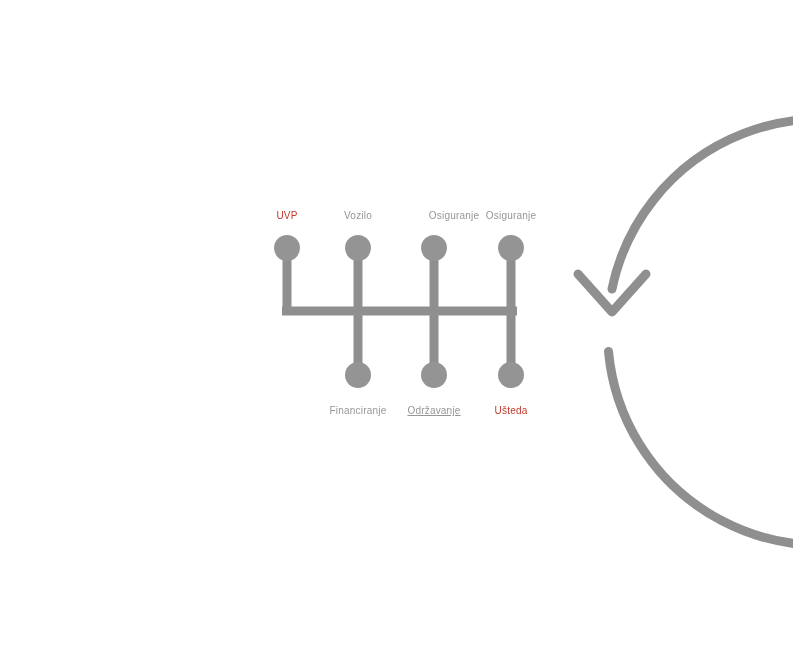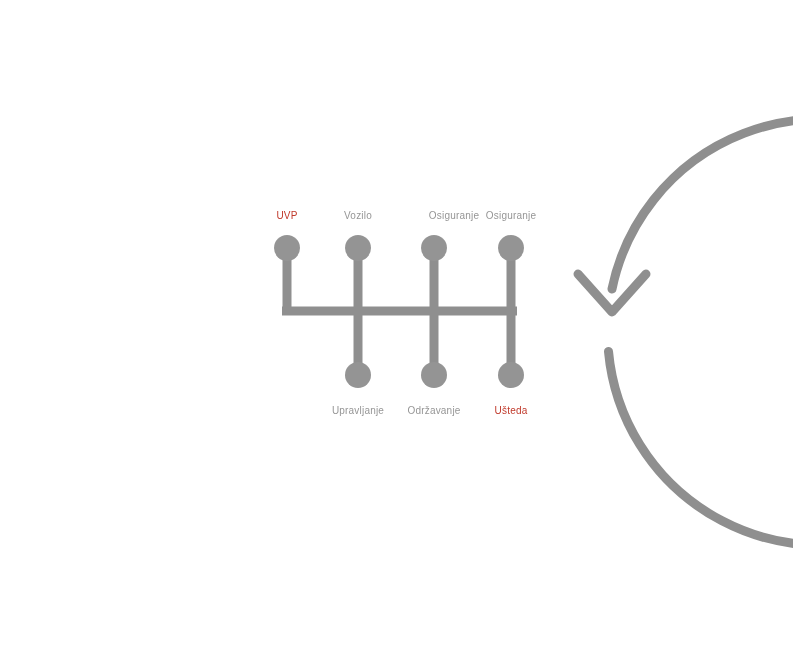--- a/index.html
+++ b/index.html
@@ -73,17 +73,17 @@
       <circle cx="434" cy="375" r="13" fill="#949494"></circle>
       <circle cx="511" cy="375" r="13" fill="#949494"></circle>
     </g>
   </svg>
 
   <div class="node-label label-accent" style="left:287px; top:209px;">UVP</div>
   <div class="node-label label-normal" style="left:358px; top:209px;text-align:right;">Vozilo</div>
   <div class="node-label label-normal" style="left:454px; top:209px;">Osiguranje</div>
   <div class="node-label label-normal" style="left:511px; top:209px;">Osiguranje</div>
 
-  <div class="node-label label-normal" style="left:358px; top:404px;">Upravljanje</div>
-  <div class="node-label label-normal" style="left:434px; top:404px;">Održavanje</div>
+  <div class="node-label label-normal" style="left:358px; top:404px;">Financiranje</div>
+  <div class="node-label label-normal" style="left:434px; top:404px;text-decoration:underline;">Održavanje</div>
   <div class="node-label label-accent" style="left:511px; top:404px;text-align:right;">Ušteda</div>
 
 </div>
 
 </body></html>

